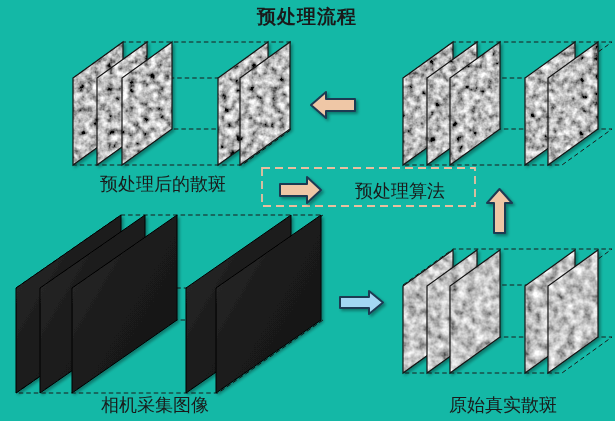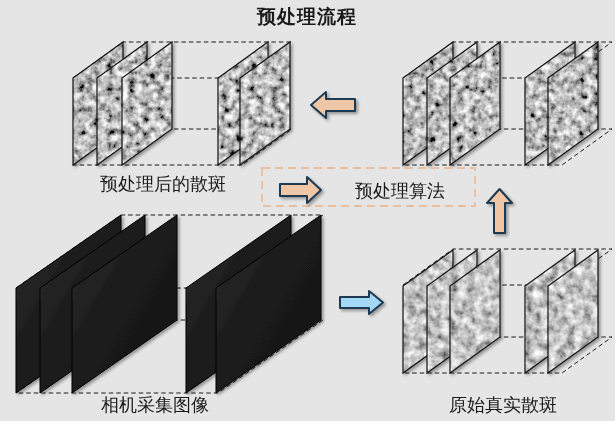--- a/index.html
+++ b/index.html
@@ -1,19 +1,19 @@
 <!DOCTYPE html>
 <html><head>
 <meta charset="utf-8">
 <style>
   html,body{margin:0;padding:0;background:#ffffff;}
   .stage{
     position:relative;
     width:615px;height:421px;
-    background:#e5e5e5;
+    background:#14b8a6;
     overflow:hidden;
     font-family:"Liberation Serif","DejaVu Serif",serif;
   }
   svg{display:block;}
   text{
     font-family:"Liberation Serif","DejaVu Serif",serif;
     fill:#1a1a1a;
   }
   .title-text{font-size:19px;font-weight:bold;letter-spacing:1px;}
   .label-text{font-size:18px;}

